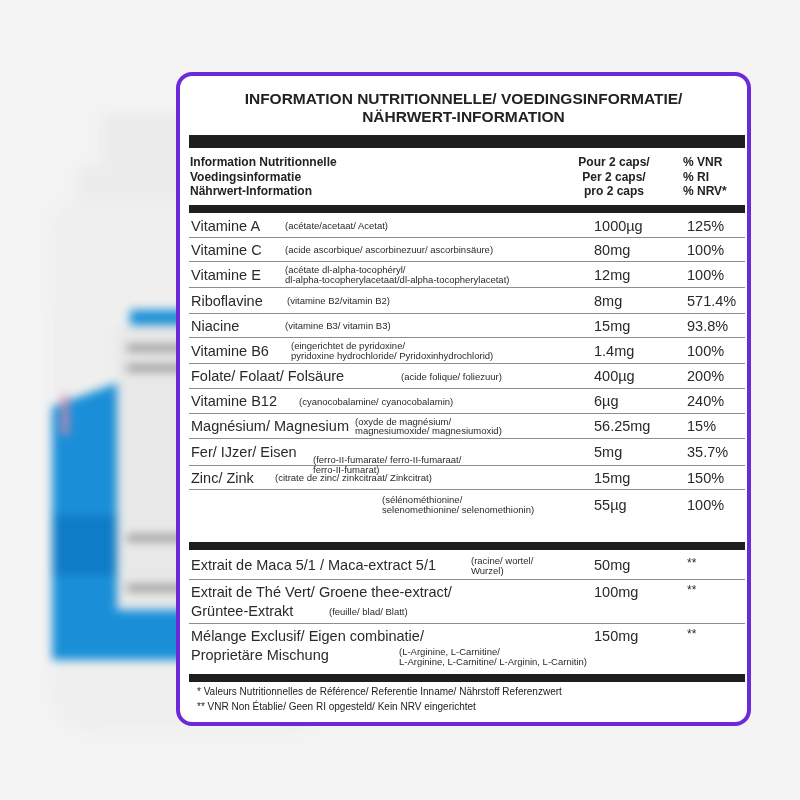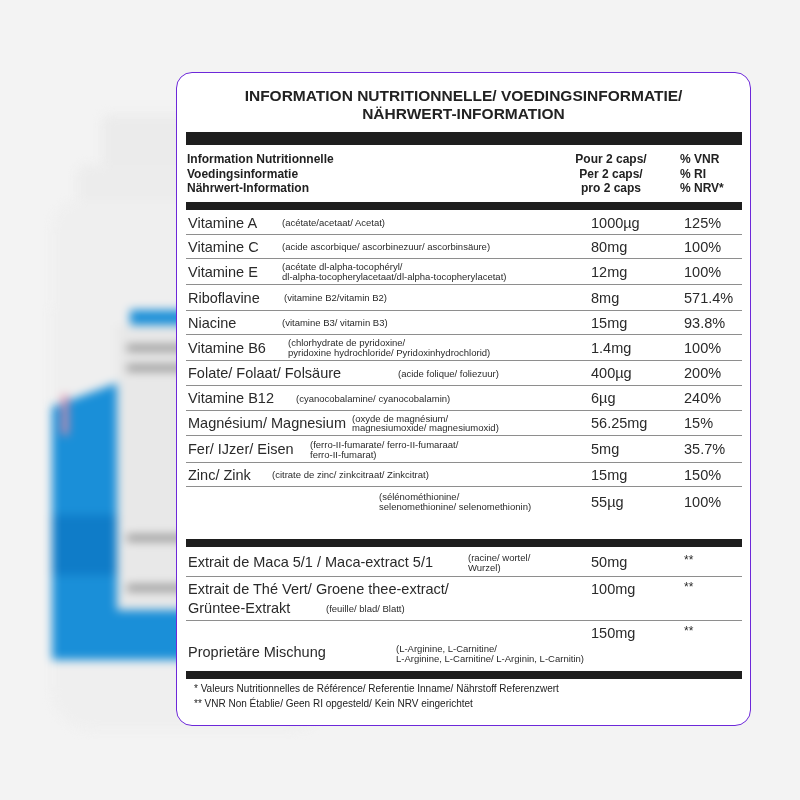--- a/index.html
+++ b/index.html
@@ -44,21 +44,21 @@
     }
     .bottle .pink {
       position: absolute; left: 40px; top: 300px; width: 6px; height: 40px;
       background: #e08aa8;
     }
     .bottle .gline { position:absolute; left: 105px; width: 170px; height: 6px; background:#8a8a8a; }
 
     
     .card {
       position: absolute; left: 176px; top: 72px; width: 575px; height: 654px;
-      background: #ffffff; border: 1px solid #6d28d9; border-radius: 16px;
+      background: #ffffff; border: 4px solid #6d28d9; border-radius: 16px;
       box-sizing: border-box;
     }
     .title {
       position: absolute; left: 0; right: 0; top: 14px;
       text-align: center; font-weight: bold; font-size: 15.5px; line-height: 18px;
       color: #222;
     }
     .bar { position: absolute; left: 9px; width: 556px; background: #1e1e1e; }
     .hdr { position: absolute; top: 79px; font-weight: bold; font-size: 12px; line-height: 14.5px; color: #222; }
     .hdr.c1 { left: 10px; }
@@ -159,21 +159,21 @@
         <span class="name" style="top:3.5px">Niacine</span>
         <span class="sub" style="left:96px;top:7px">
           <div>(vitamine B3/ vitamin B3)</div>
         </span>
         <span class="amt" style="top:3.5px">15mg</span>
         <span class="pct" style="top:3.5px">93.8%</span>
       </div>
       <div class="row" style="top: 262px; height: 26px;">
         <span class="name" style="top:4.5px">Vitamine B6</span>
         <span class="sub" style="left:102px;top:3px">
-          <div>(chlorhydrate de pyridoxine/</div>
+          <div>(eingerichtet de pyridoxine/</div>
           <div>pyridoxine hydrochloride/ Pyridoxinhydrochlorid)</div>
         </span>
         <span class="amt" style="top:4.5px">1.4mg</span>
         <span class="pct" style="top:4.5px">100%</span>
       </div>
       <div class="row" style="top: 288px; height: 25px;">
         <span class="name" style="top:4px">Folate/ Folaat/ Folsäure</span>
         <span class="sub" style="left:212px;top:7.5px">
           <div>(acide folique/ foliezuur)</div>
         </span>
@@ -192,21 +192,21 @@
         <span class="name" style="top:4px">Magnésium/ Magnesium</span>
         <span class="sub" style="left:166px;top:2.5px">
           <div>(oxyde de magnésium/</div>
           <div>magnesiumoxide/ magnesiumoxid)</div>
         </span>
         <span class="amt" style="top:4px">56.25mg</span>
         <span class="pct" style="top:4px">15%</span>
       </div>
       <div class="row" style="top: 363px; height: 27px;">
         <span class="name" style="top:5px">Fer/ IJzer/ Eisen</span>
-        <span class="sub" style="left:124px;top:4px">
+        <span class="sub" style="left:124px;top:16px">
           <div>(ferro-II-fumarate/ ferro-II-fumaraat/</div>
           <div>ferro-II-fumarat)</div>
         </span>
         <span class="amt" style="top:5px">5mg</span>
         <span class="pct" style="top:5px">35.7%</span>
       </div>
       <div class="row" style="top: 390px; height: 24px;">
         <span class="name" style="top:3.5px">Zinc/ Zink</span>
         <span class="sub" style="left:86px;top:7px">
           <div>(citrate de zinc/ zinkcitraat/ Zinkcitrat)</div>
@@ -239,20 +239,21 @@
       <div class="row" style="top: 504px; height: 44px;">
         <span class="name" style="top:4px">Extrait de Thé Vert/ Groene thee-extract/</span>
         <span class="name" style="top:23px">Grüntee-Extrakt</span>
         <span class="sub" style="left:140px;top:27px">
           <div>(feuille/ blad/ Blatt)</div>
         </span>
         <span class="amt" style="top:4px">100mg</span>
         <span class="pct star" style="top:3px">**</span>
       </div>
       <div class="row last" style="top: 548px; height: 48px;">
+        <span class="name" style="top:4px">Mélange Exclusif/ Eigen combinatie/</span>
         <span class="name" style="top:23px">Proprietäre Mischung</span>
         <span class="sub" style="left:210px;top:23px">
           <div>(L-Arginine, L-Carnitine/</div>
           <div>L-Arginine, L-Carnitine/ L-Arginin, L-Carnitin)</div>
         </span>
         <span class="amt" style="top:4px">150mg</span>
         <span class="pct star" style="top:3px">**</span>
       </div>
     </div>
 

